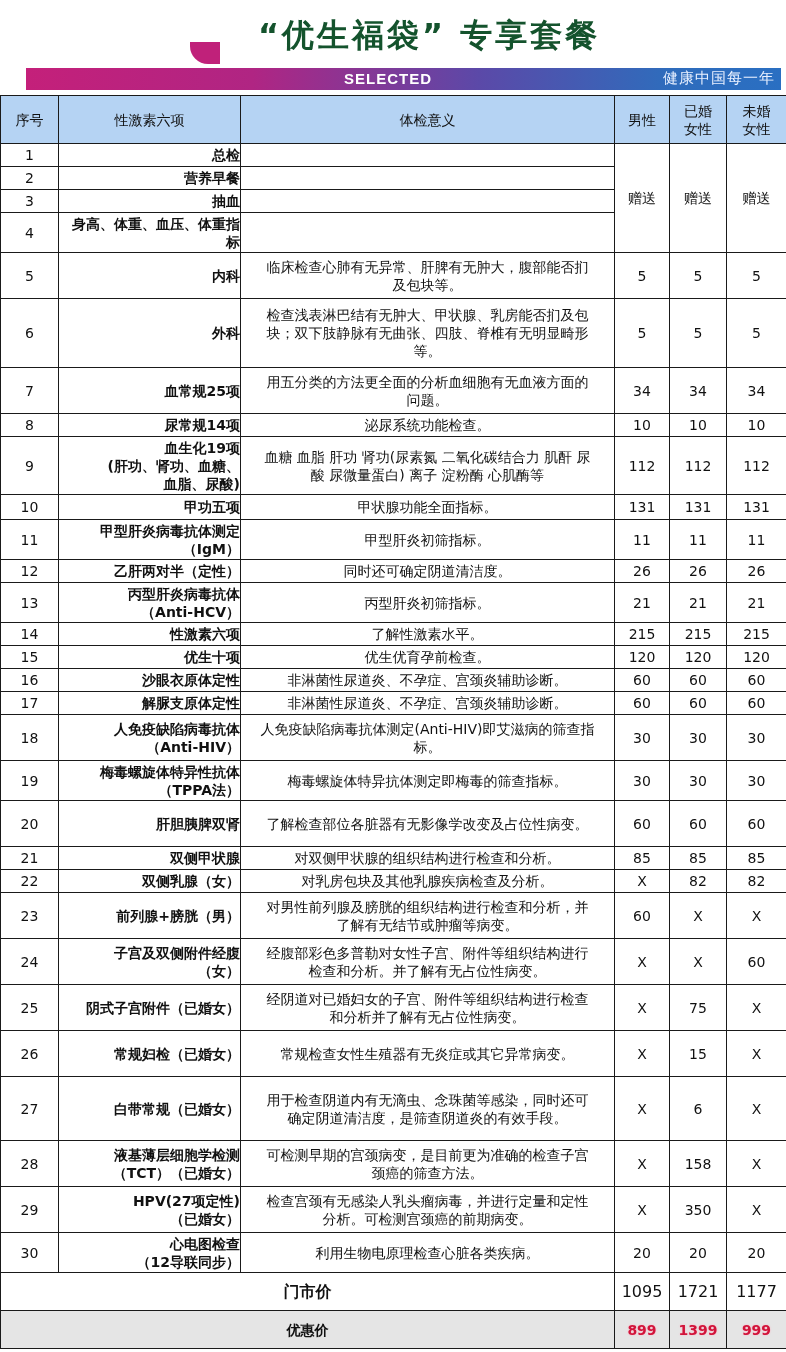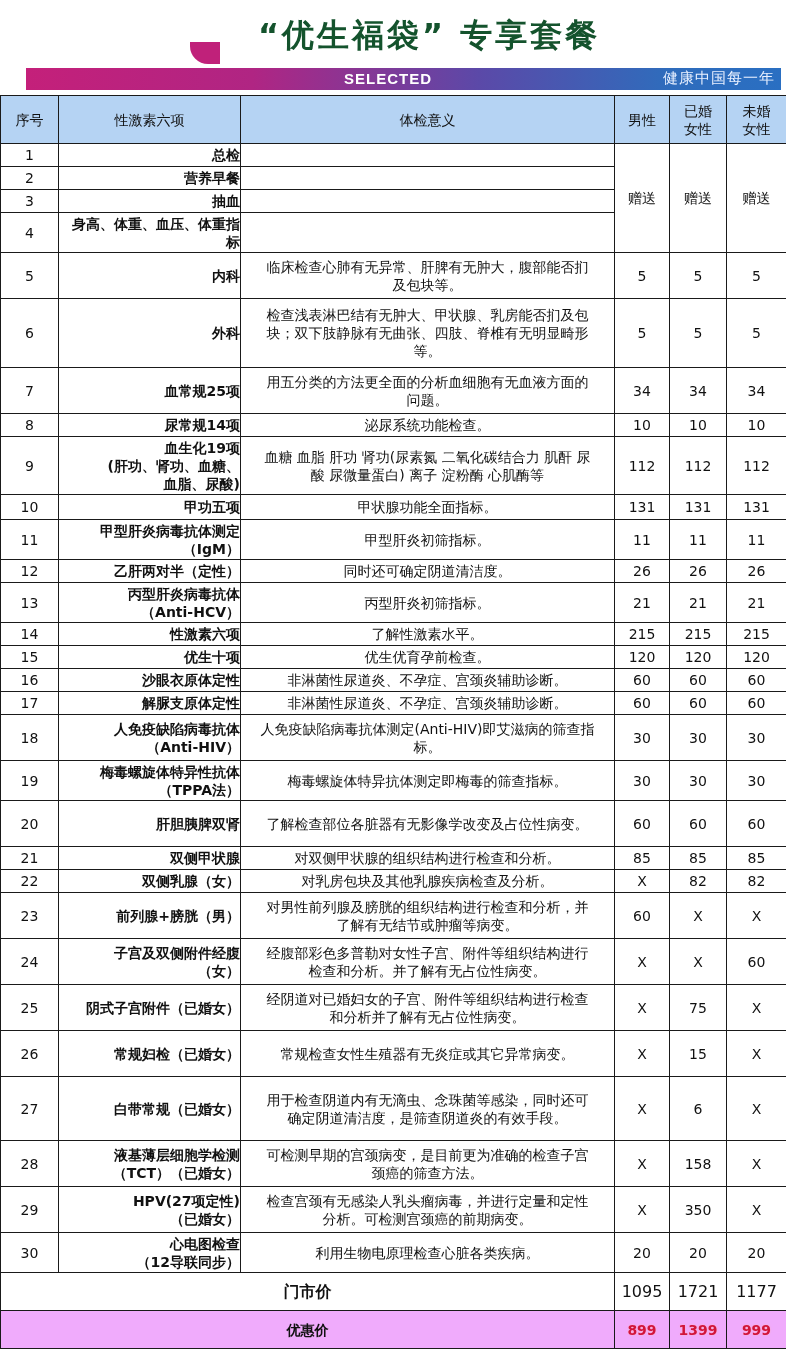--- a/index.html
+++ b/index.html
@@ -41,21 +41,21 @@
     border: 1px solid #1a1a1a; font-size: 14px; line-height: 18px; vertical-align: middle; overflow: hidden;
   }
   th { background: #b5d3f3; font-weight: normal; font-size: 16px; text-align: center; color: #111; }
   th.two-line { line-height: 18px; }
   td.seq { text-align: center; font-size: 15px; }
   td.item { text-align: right; font-weight: bold; font-size: 13px; line-height: 17px; }
   td.desc { text-align: center; padding: 0 19px; font-size: 14px; line-height: 19px; }
   td.price { text-align: center; font-size: 14px; }
   tr.market td { font-size: 16px; }
   td.market-label { text-align: center; font-weight: bold; font-size: 16px; }
-  tr.promo td { background: #f0abfc; }
+  tr.promo td { background: #e5e5e5; }
   td.promo-label { text-align: center; font-weight: bold; font-size: 16px; color: #111; }
   td.promo-price { text-align: center; font-weight: bold; font-size: 18px; color: #d1153b; text-shadow: 0 0 2px #ffb0c0; }
 </style>
 </head>
 <body>
 
 <div class="header">
   <div class="logo-tail"></div>
   <div class="title">“优生福袋”  专享套餐</div>
   <div class="banner">

